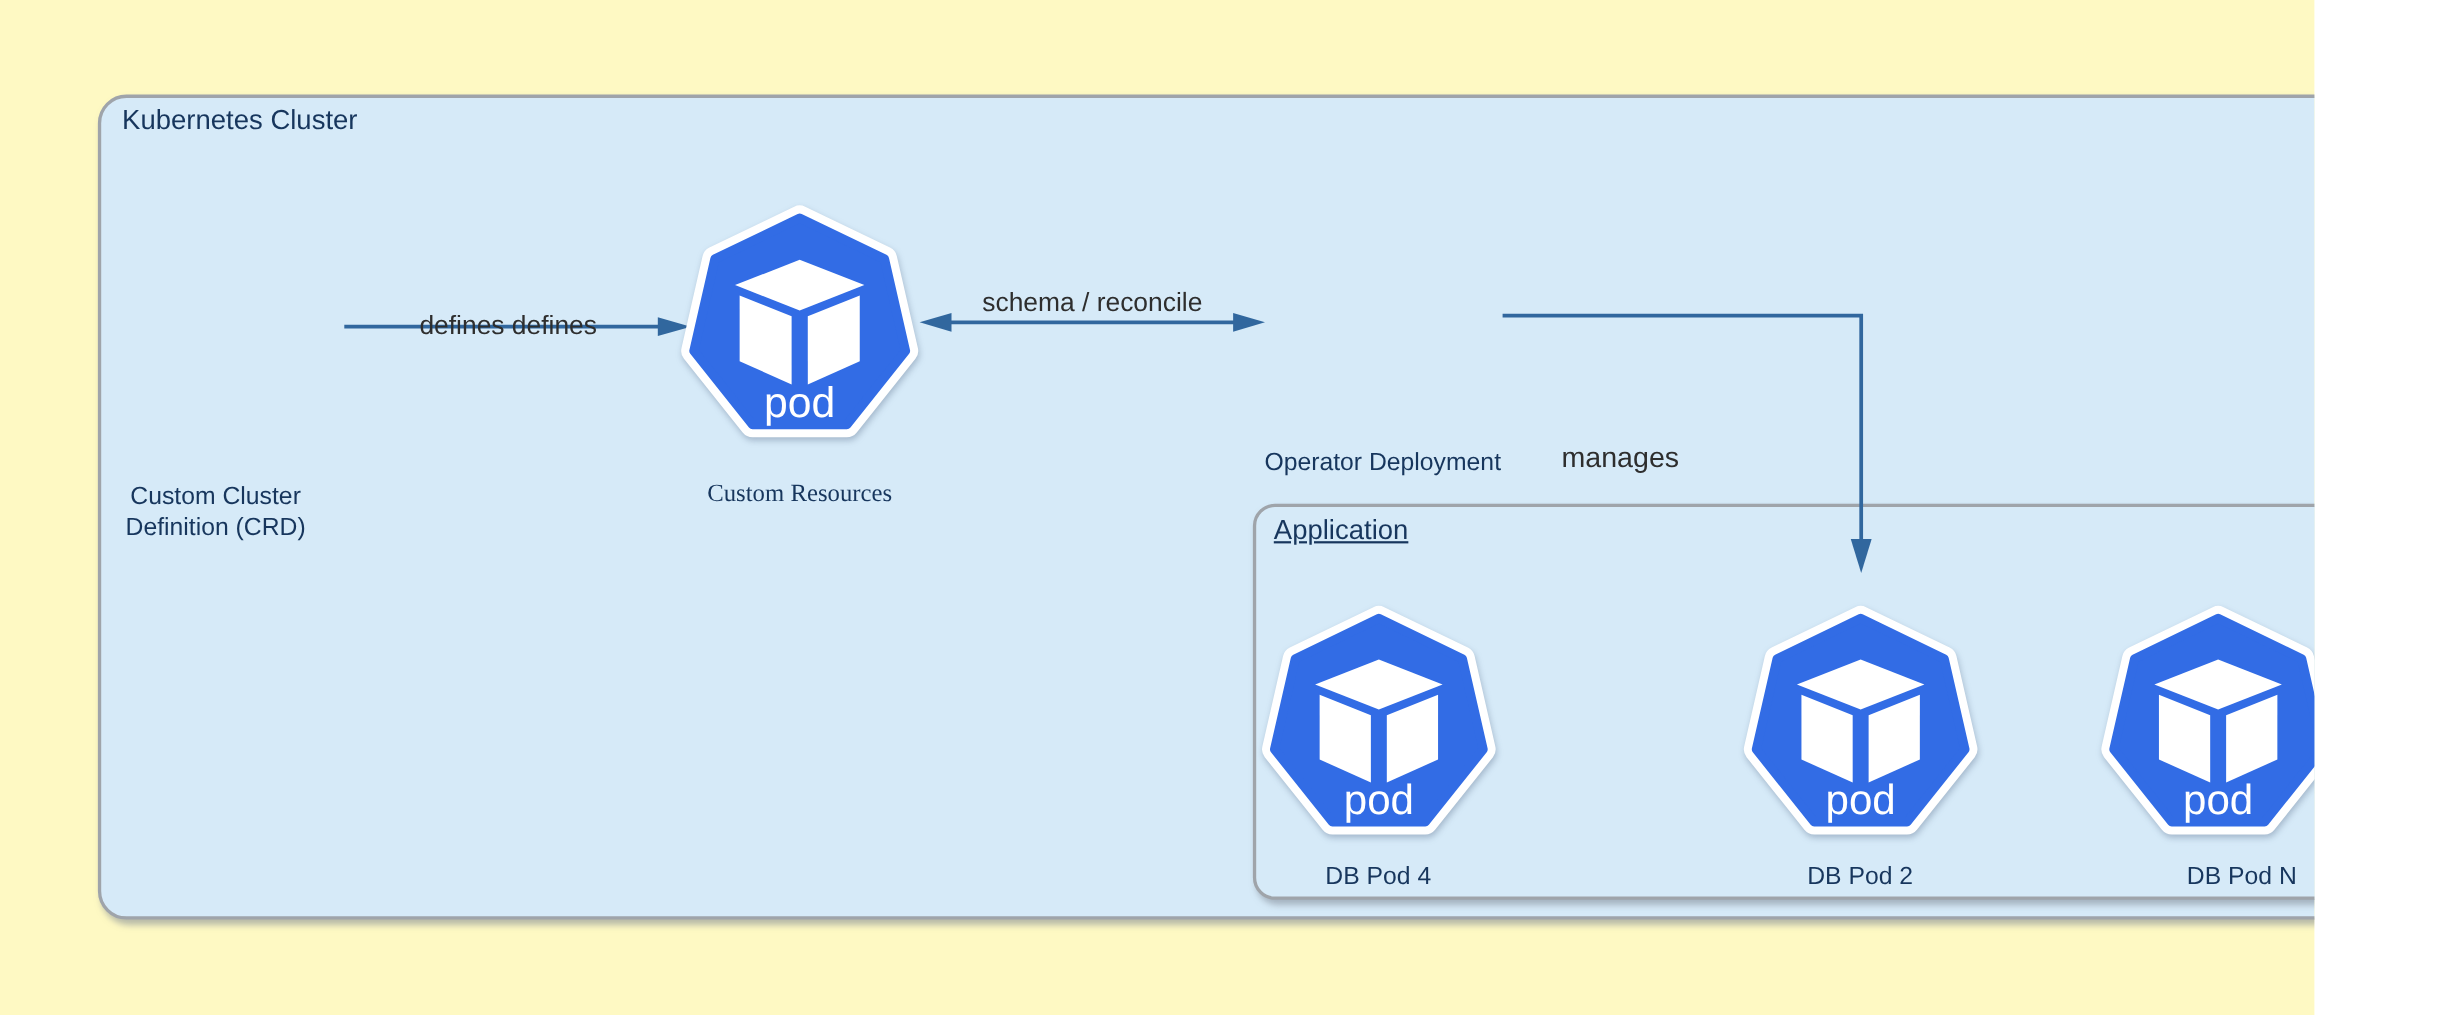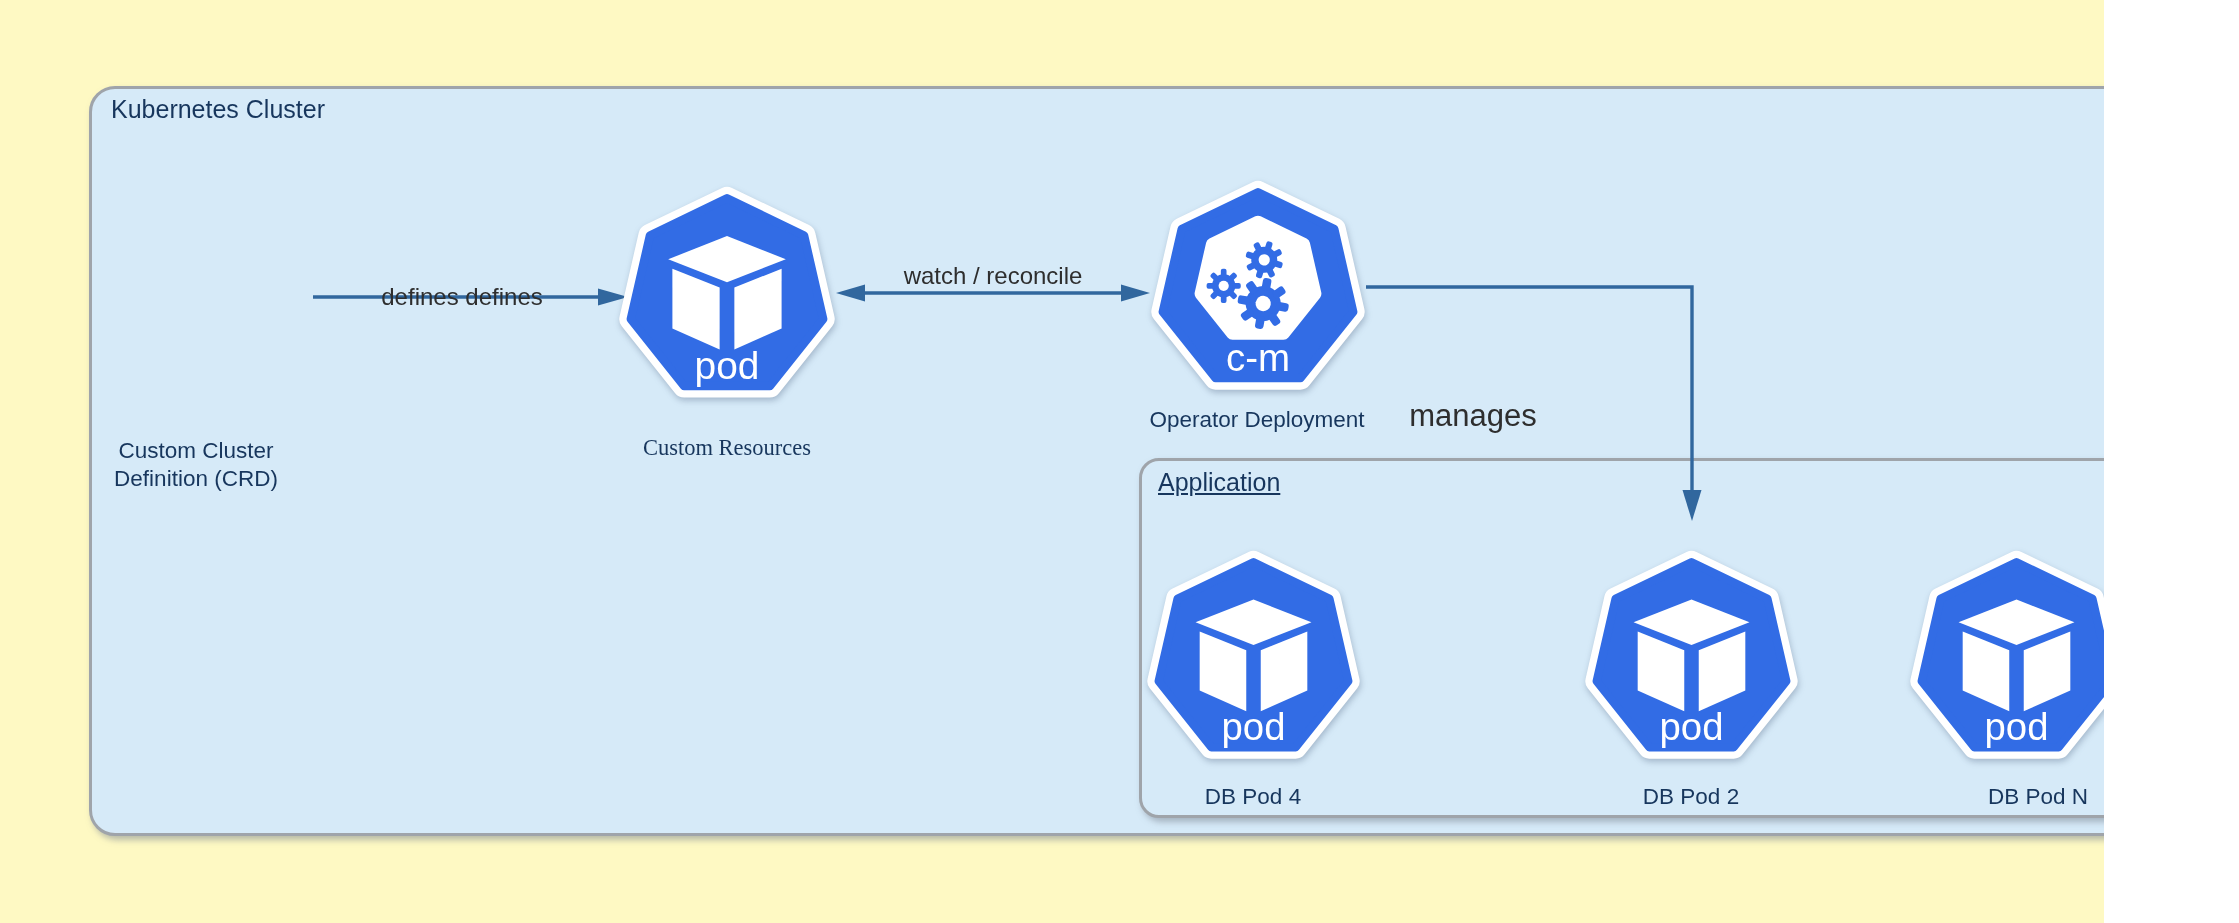--- a/index.html
+++ b/index.html
@@ -83,51 +83,37 @@
         <polygon points="1121,284.5 1121,301.5 1150,293" stroke="none"></polygon>
       </g>
       <g>
         <path d="M 1366 287 H 1692 V 491" fill="none"></path>
         <polygon points="1682.5,490 1701.5,490 1692,521" stroke="none"></polygon>
       </g>
     </g>
   </svg>
 
   <div class="edge-label mid" style="left:462px;top:297px;">defines defines</div>
-  <div class="edge-label above" style="left:993px;top:290px;">watch / reconcile</div>
-  <div class="edge-label mid" style="left:1473px;top:416px;font-size:31px;">manages</div>
+  <div class="edge-label above" style="left:993px;top:290px;">schema / reconcile</div>
+  <div class="edge-label mid" style="left:1473px;top:416px;font-size:26px;">manages</div>
 
   <div class="node-label" style="left:196px;top:437px;">
     <div>Custom Cluster</div>
     <div>Definition (CRD)</div>
   </div>
 
   <div class="node-icon" style="left:622px;top:192px;width:210px;height:210px;">
     <svg viewBox="0 0 100 100">
       <use href="#hept-base"></use>
       <use href="#cube"></use>
       <text class="icon-text" x="50" y="89">pod</text>
     </svg>
   </div>
   <div class="node-label" style="left:727px;top:434px;font-family:Liberation Serif, serif;">Custom Resources</div>
 
-  <div class="node-icon" style="left:1154px;top:186px;width:208px;height:208px;">
-    <svg viewBox="0 0 100 100">
-      <use href="#hept-base"></use>
-      <g transform="translate(50,45.5) scale(0.60) translate(-50,-50)">
-        <use href="#hept" fill="#ffffff" stroke="#ffffff" stroke-width="10" stroke-linejoin="round"></use>
-      </g>
-      <g>
-        <use href="#gear" transform="translate(53,35.5) scale(0.80) rotate(18)"></use>
-        <use href="#gear" transform="translate(33.5,48) scale(0.72)"></use>
-        <use href="#gear" transform="translate(52.5,56.5) scale(1.08) rotate(10)"></use>
-      </g>
-      <text class="icon-text" x="50" y="89">c-m</text>
-    </svg>
-  </div>
   <div class="node-label" style="left:1257px;top:406px;">Operator Deployment</div>
 
   <div class="node-icon" style="left:1150px;top:556px;width:207px;height:207px;">
     <svg viewBox="0 0 100 100">
       <use href="#hept-base"></use>
       <use href="#cube"></use>
       <text class="icon-text" x="50" y="89">pod</text>
     </svg>
   </div>
   <div class="node-label" style="left:1253px;top:783px;">DB Pod 4</div>

